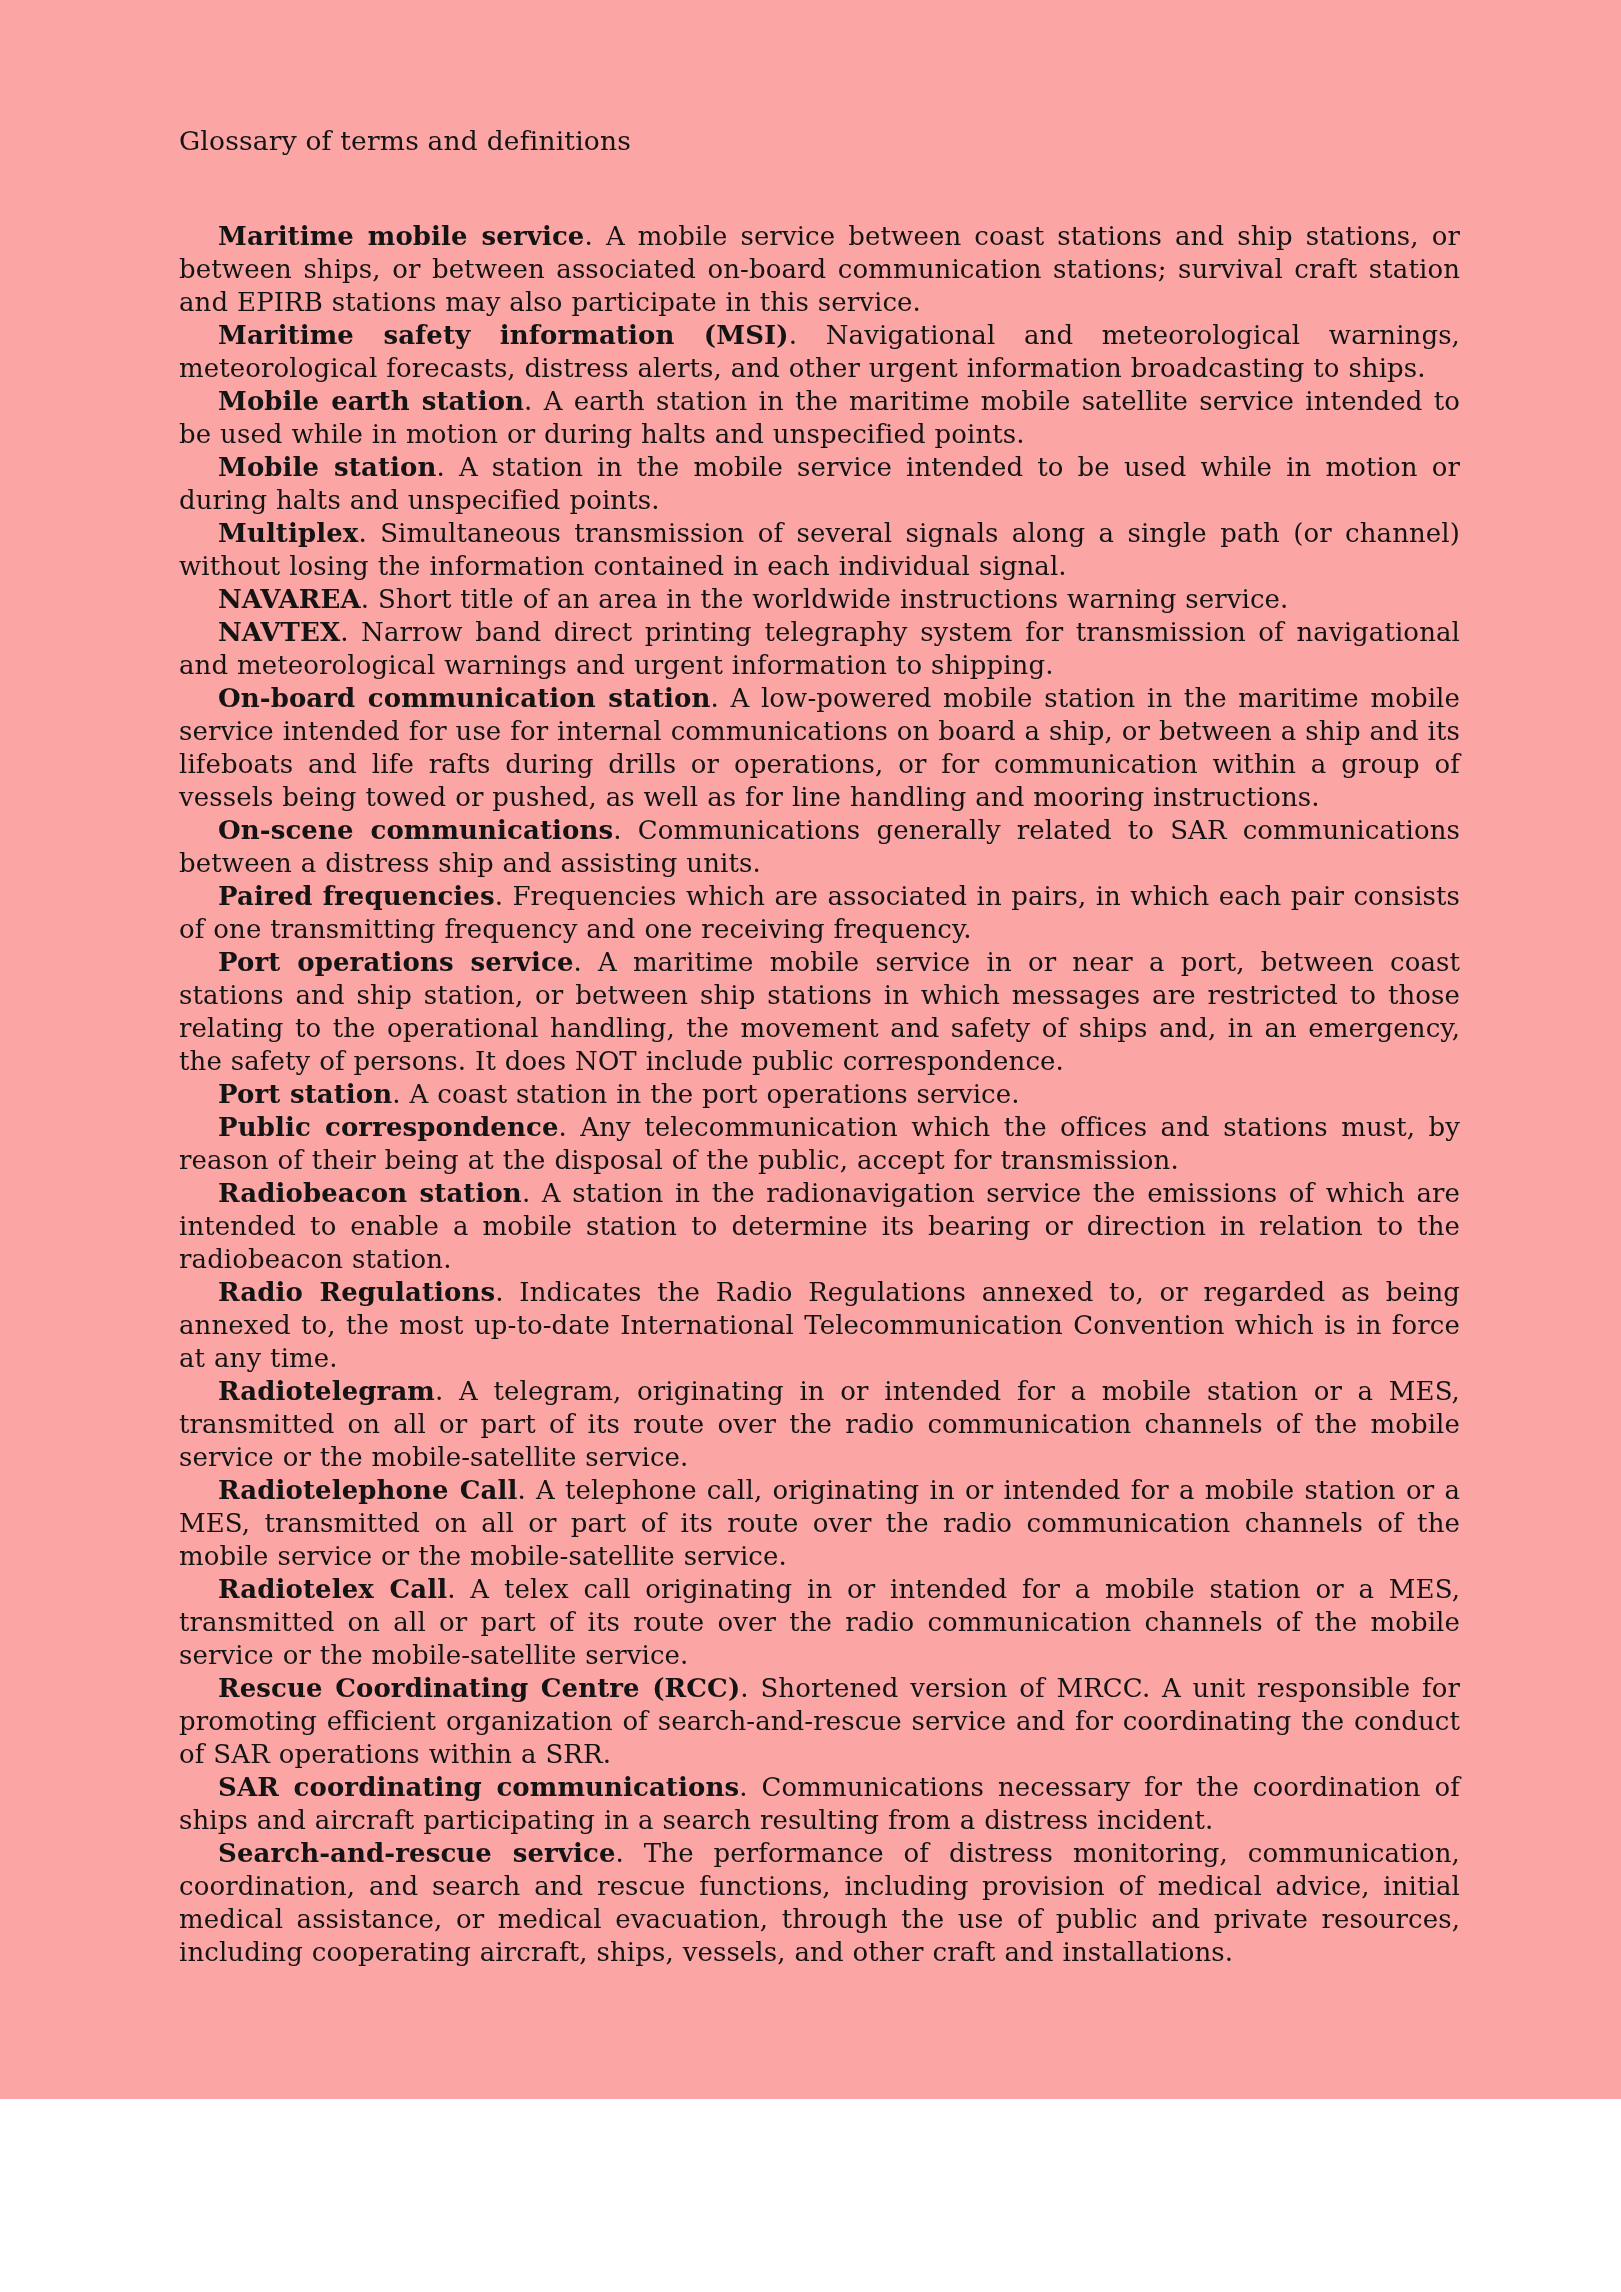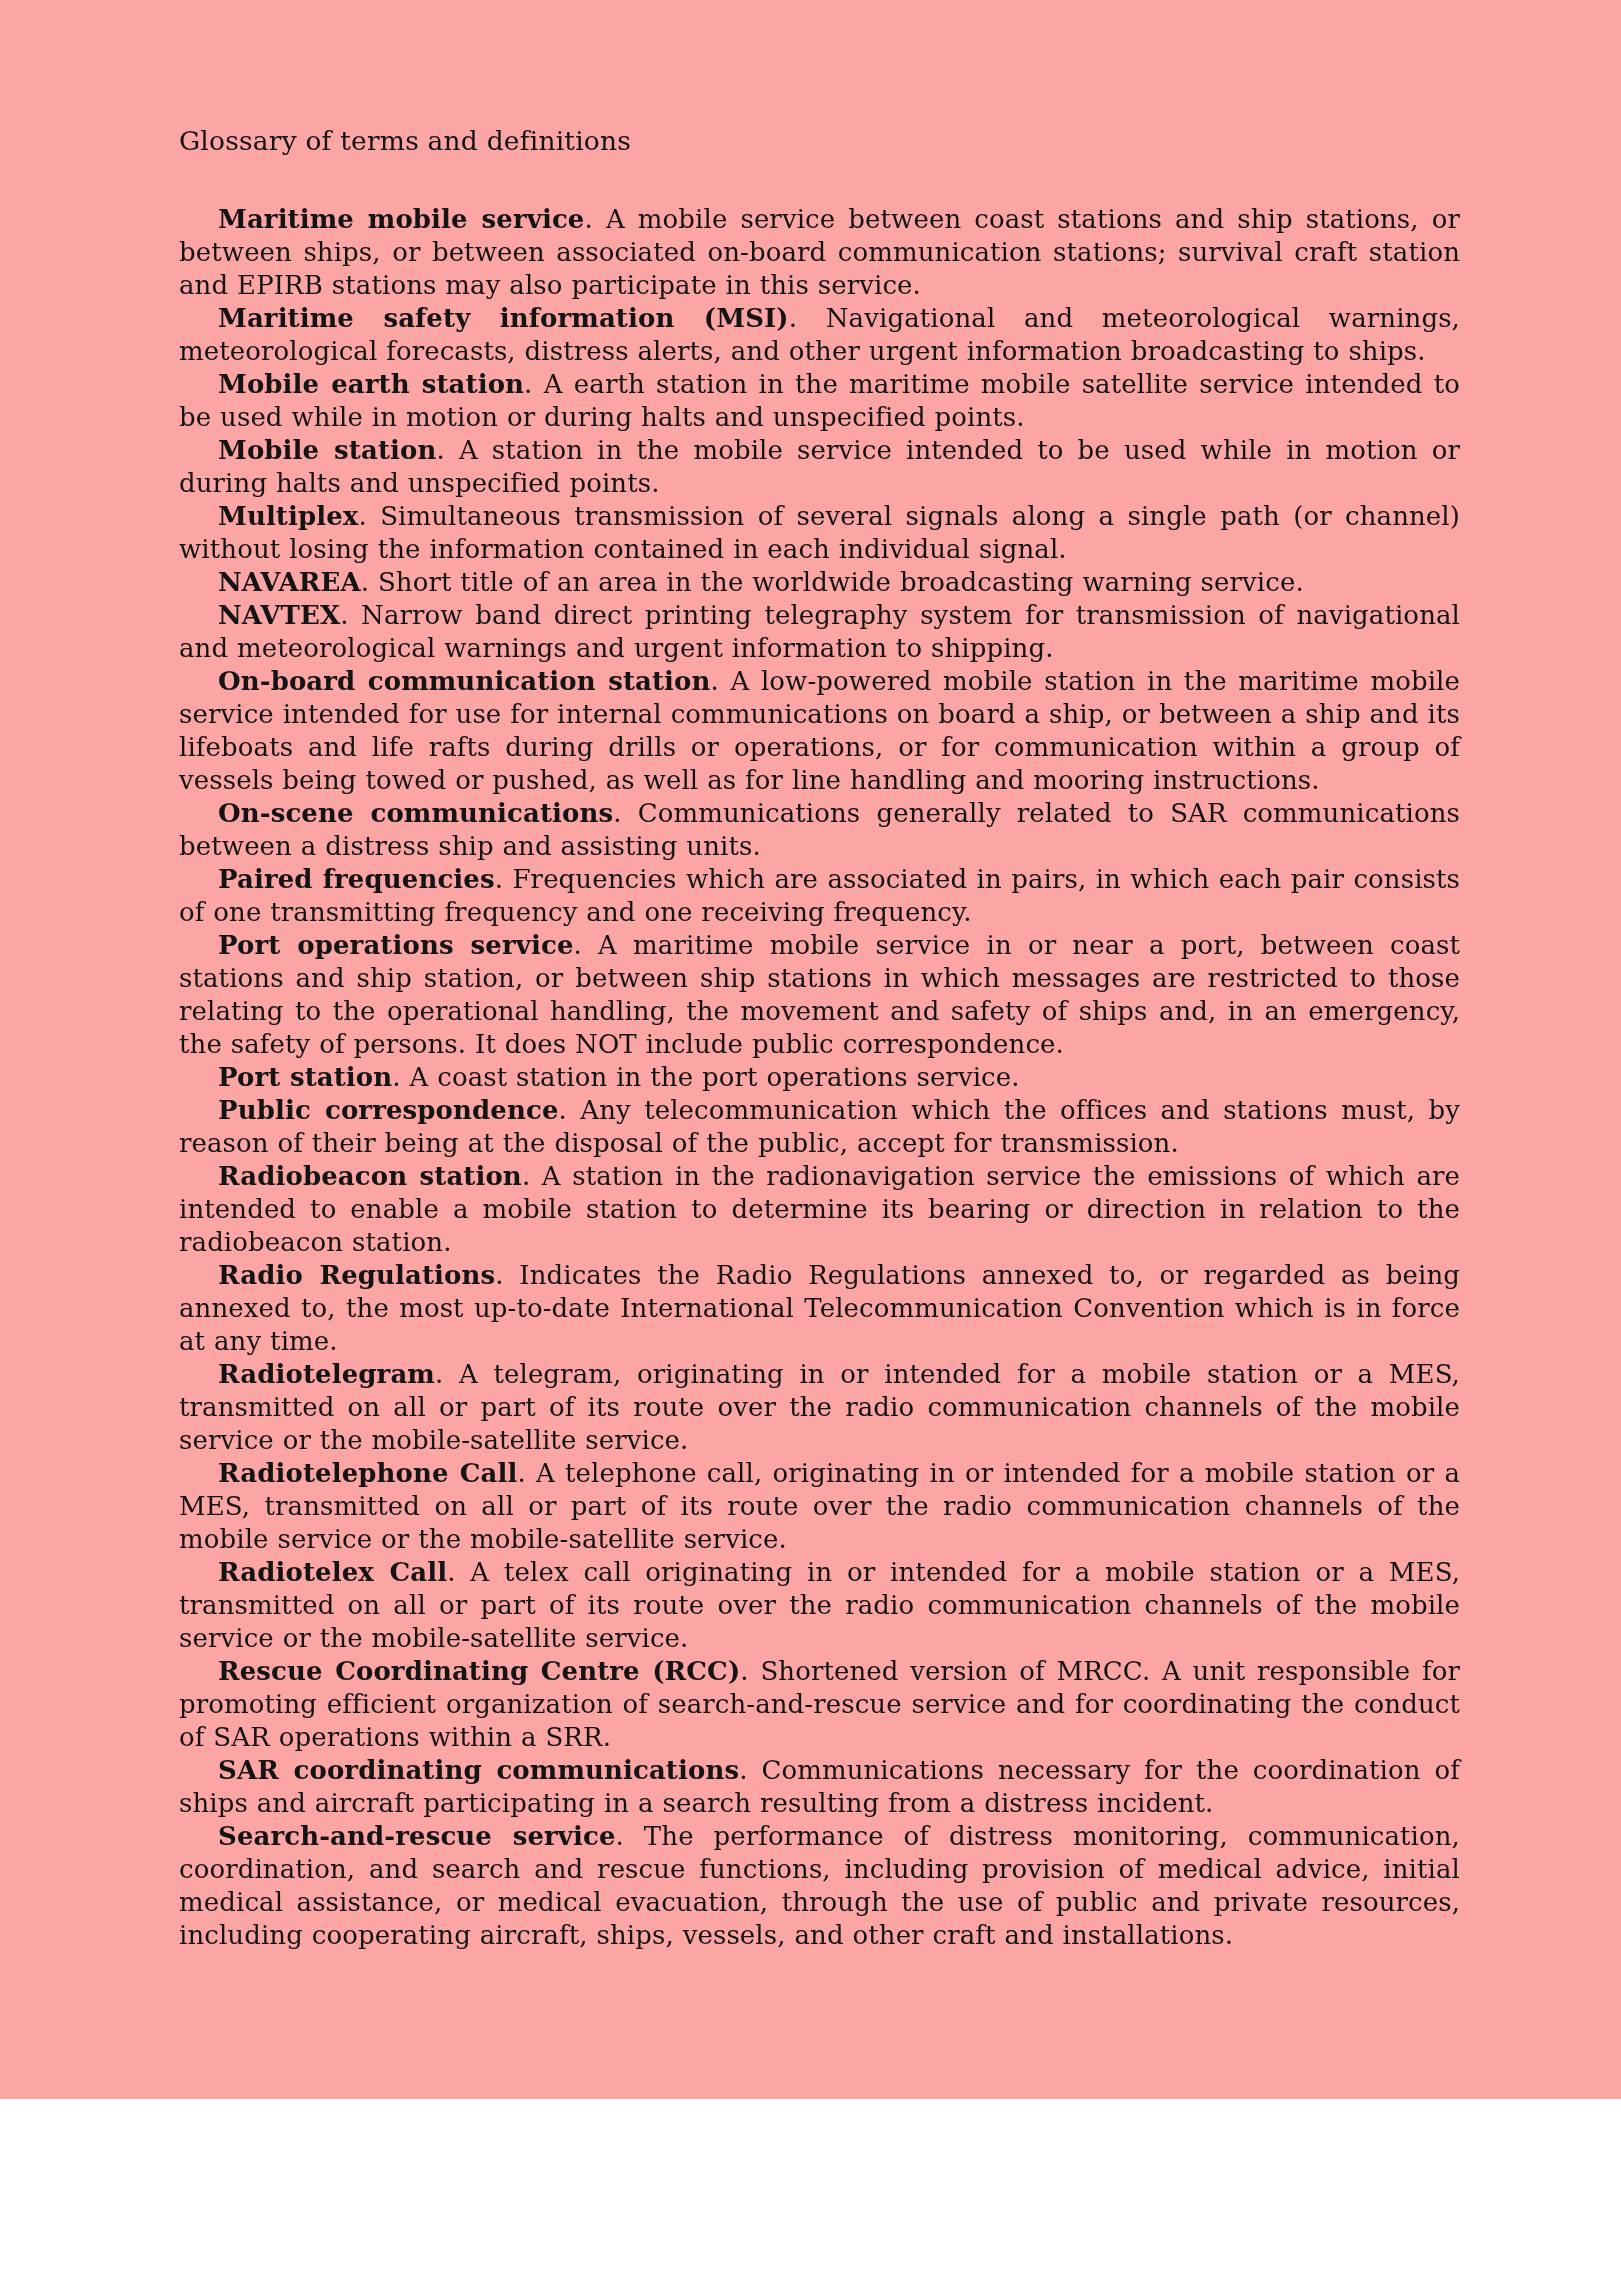--- a/index.html
+++ b/index.html
@@ -21,21 +21,21 @@
     left: 179px;
     top: 125px;
     width: 1281px;
   }
   .header {
     font-size: 26.5px;
     line-height: 32px;
     letter-spacing: 0.2px;
   }
   .entries {
-    margin-top: 46px;
+    margin-top: 63px;
   }
   .entry {
     margin: 0;
     padding: 0;
     font-size: 26px;
     line-height: 33px;
     text-align: justify;
     text-indent: 39px;
     letter-spacing: 0.1px;
     word-spacing: 0.5px;
@@ -62,21 +62,21 @@
 
 
   <p class="entry"><b class="term">Maritime safety information (MSI)</b><span class="definition">. Navigational and meteorological warnings, meteorological forecasts, distress alerts, and other urgent information broadcasting to ships.</span></p>
 
   <p class="entry"><b class="term">Mobile earth station</b><span class="definition">. A earth station in the maritime mobile satellite service intended to be used while in motion or during halts and unspecified points.</span></p>
 
   <p class="entry"><b class="term">Mobile station</b><span class="definition">. A station in the mobile service intended to be used while in motion or during halts and unspecified points.</span></p>
 
   <p class="entry"><b class="term">Multiplex</b><span class="definition">. Simultaneous transmission of several signals along a single path (or channel) without losing the information contained in each individual signal.</span></p>
 
-  <p class="entry"><b class="term">NAVAREA</b><span class="definition">. Short title of an area in the worldwide broadcasting warning service.</span></p>
+  <p class="entry"><b class="term">NAVAREA</b><span class="definition">. Short title of an area in the worldwide instructions warning service.</span></p>
 
   <p class="entry"><b class="term">NAVTEX</b><span class="definition">. Narrow band direct printing telegraphy system for transmission of navigational and meteorological warnings and urgent information to shipping.</span></p>
 
 
   <p class="entry"><b class="term">On-board communication station</b><span class="definition">. A low-powered mobile station in the maritime mobile service intended for use for internal communications on board a ship, or between a ship and its lifeboats and life rafts during drills or operations, or for communication within a group of vessels being towed or pushed, as well as for line handling and mooring instructions.</span></p>
 
   <p class="entry"><b class="term">On-scene communications</b><span class="definition">. Communications generally related to SAR communications between a distress ship and assisting units.</span></p>
 
   <p class="entry"><b class="term">Paired frequencies</b><span class="definition">. Frequencies which are associated in pairs, in which each pair consists of one transmitting frequency and one receiving frequency.</span></p>
 

